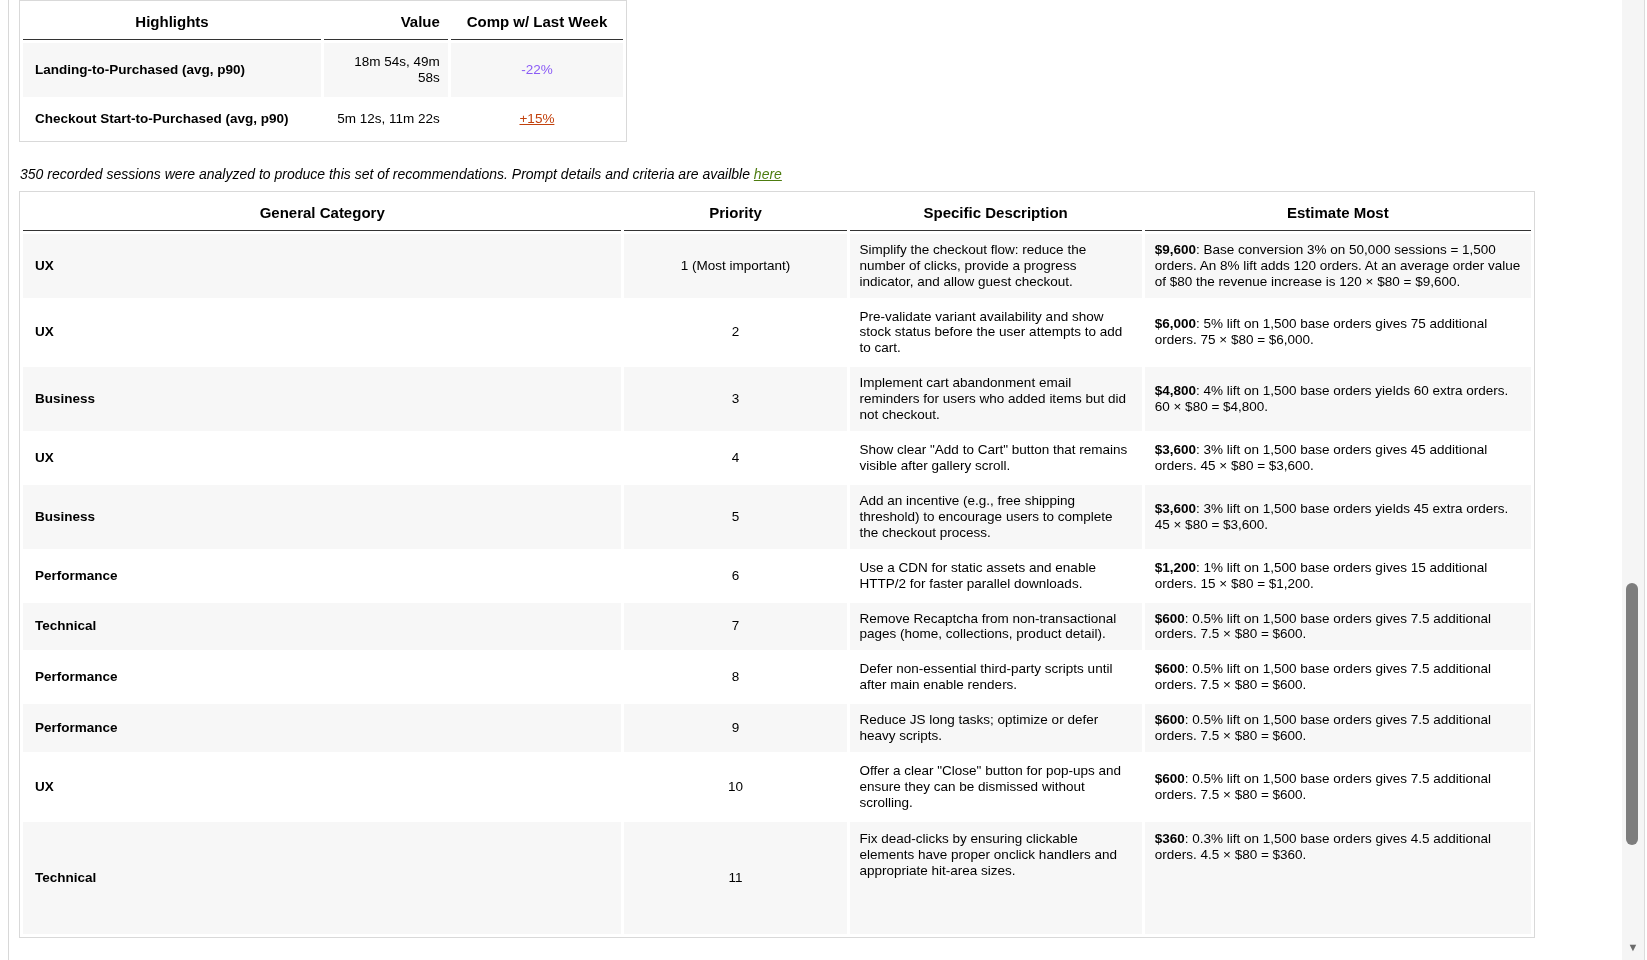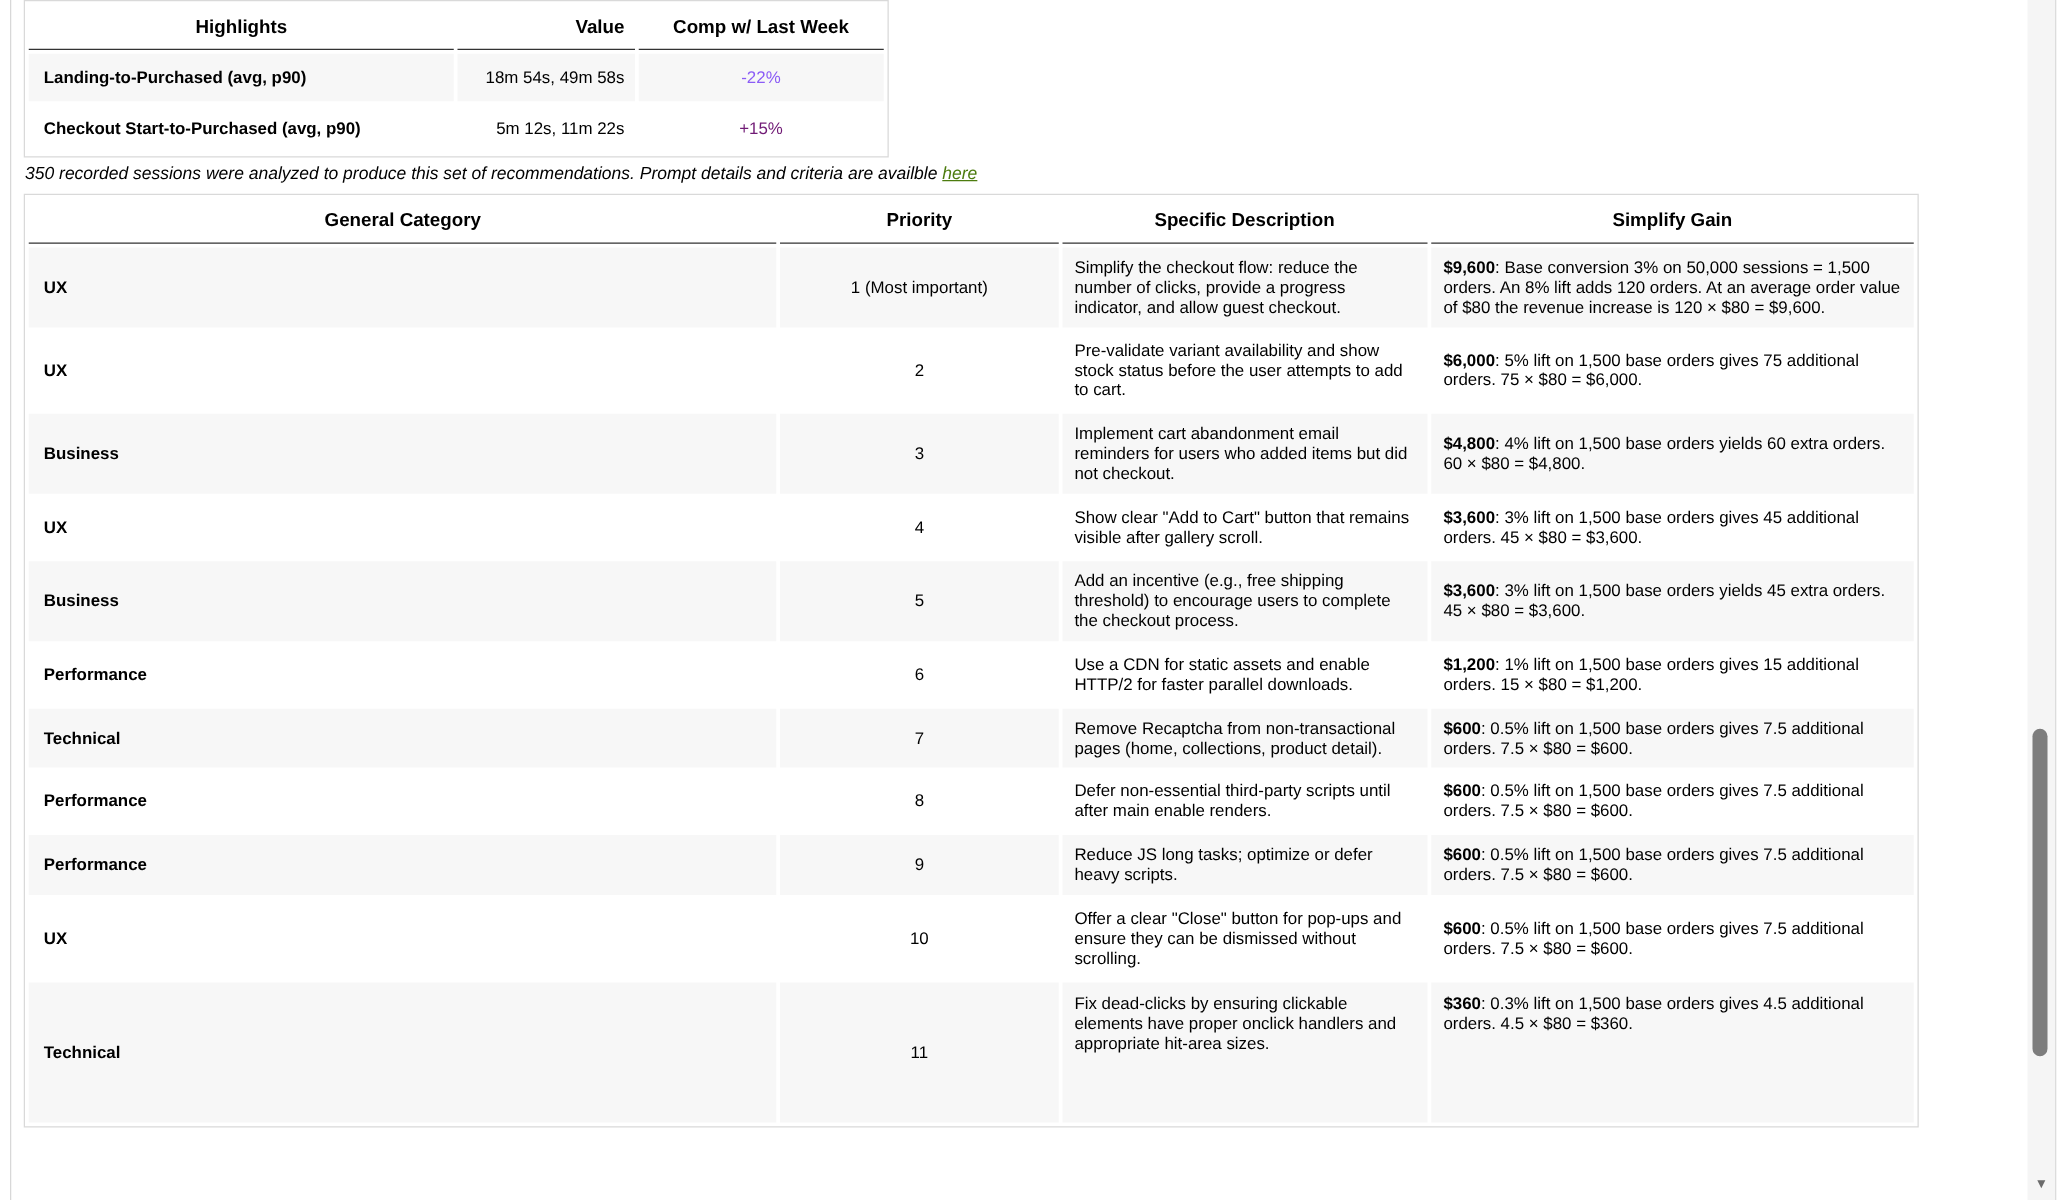--- a/index.html
+++ b/index.html
@@ -16,29 +16,29 @@
     margin:24px 0 10px 0;
   }
   h1.section-heading.first{margin-top:14px;}
 
   table{border-collapse:separate;border-spacing:3px;border:1px solid #d9d9d9;background:#fff;}
   th{font-size:15px;font-weight:bold;padding:9px 8px;border-bottom:1px solid #333;background:#fff;text-align:center;}
   td{font-size:13.5px;line-height:1.18;vertical-align:middle;padding:8px 10px;background:#fff;}
   tbody tr:nth-child(odd) td{background:#f7f7f7;}
 
   
-  .timing-table{width:692px;margin-bottom:4px;}
+  .timing-table{width:608px;margin-bottom:24px;}
   .timing-table col.c1{width:284px;} .timing-table col.c2{width:118px;} .timing-table col.c3{width:164px;}
   .timing-table th.h-value{text-align:right;padding-right:8px;}
   .timing-table td{padding-top:11px;padding-bottom:11px;}
   .timing-table td.metric{font-weight:bold;text-align:left;padding-left:12px;}
   .timing-table td.value{text-align:right;padding-right:8px;}
   .timing-table td.comp{text-align:center;}
   .negative{color:#8b5cf6;}
-  .positive{color:#701a75;}
+  .positive{color:#c2410c;text-decoration:underline;}
 
   
   .intro{font-style:italic;font-size:14px;margin:0 0 9px 1px;}
   .intro a{color:#4d7c0f;text-decoration:underline;cursor:pointer;}
 
   
   .rec-table{width:1516px;table-layout:fixed;}
   .rec-table col.c1{width:598px;} .rec-table col.c2{width:222px;}
   .rec-table col.c3{width:292px;} .rec-table col.c4{width:386px;}
   .rec-table td.category{font-weight:bold;padding-left:12px;}
@@ -99,21 +99,21 @@
         <col class="c1">
         <col class="c2">
         <col class="c3">
         <col class="c4">
       </colgroup>
     <thead>
       <tr>
         <th>General Category</th>
         <th>Priority</th>
         <th>Specific Description</th>
-        <th>Simplify Gain</th>
+        <th>Estimate Most</th>
       </tr>
     </thead>
     <tbody>
 
         <tr>
           <td class="category">UX</td>
           <td class="priority">1 (Most important)</td>
           <td class="desc">Simplify the checkout flow: reduce the number of clicks, provide a progress indicator, and allow guest checkout.</td>
           <td class="gain"><span class="amount">$9,600</span><span>: Base conversion 3% on 50,000 sessions = 1,500 orders. An 8% lift adds 120 orders. At an average order value of $80 the revenue increase is 120 × $80 = $9,600.</span></td>
         </tr>

